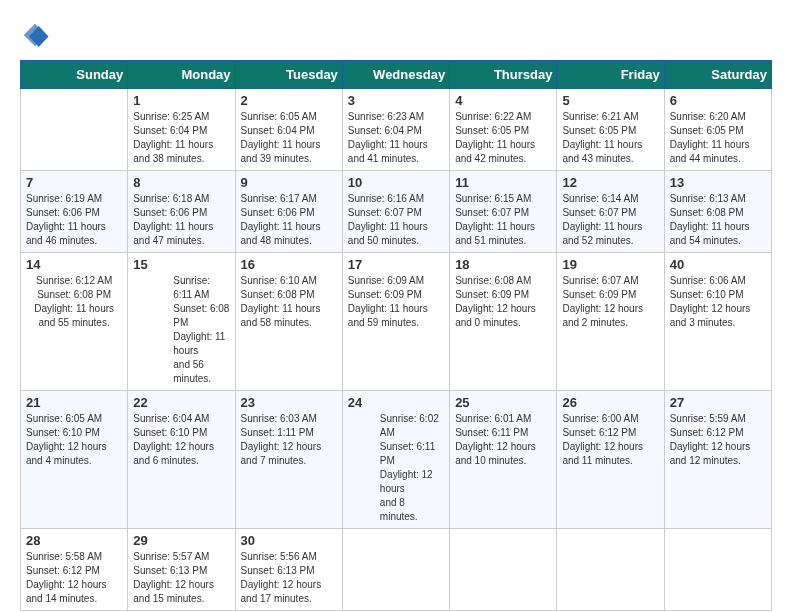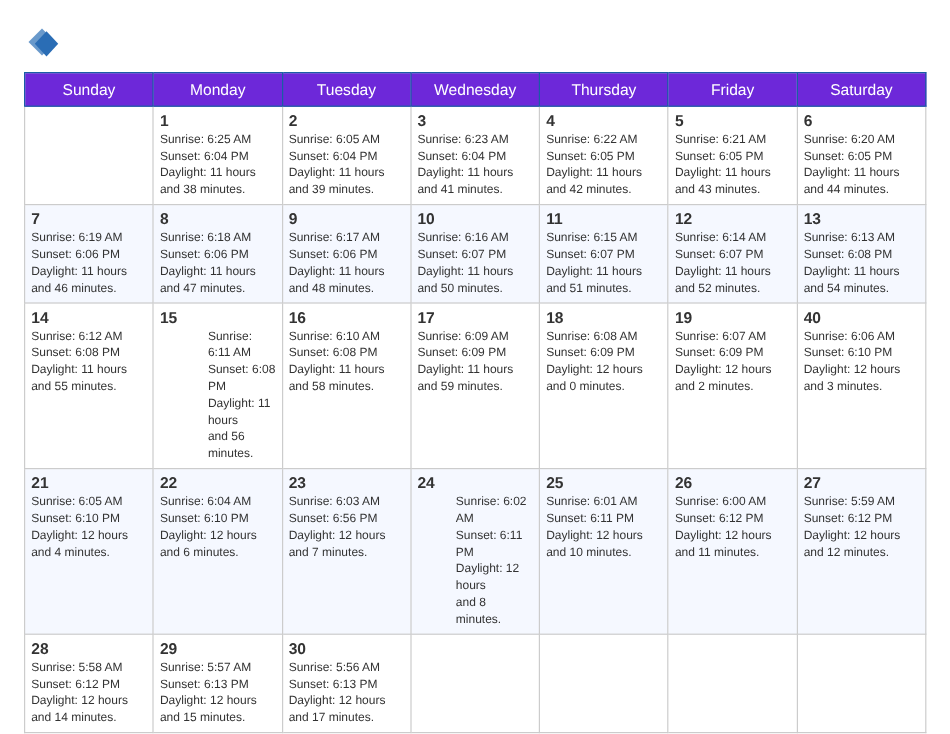--- a/index.html
+++ b/index.html
@@ -51,26 +51,26 @@
     .subtitle {
       font-size: 16px;
       color: #555;
     }
     .calendar {
       width: 100%;
       border-collapse: collapse;
       border: 1px solid #ccc;
     }
     .calendar th {
-      background: #6d28d9;
+      background: #0f766e;
       color: #fff;
       font-size: 13px;
-      font-weight: normal;
+      font-weight: bold;
       padding: 6px 4px;
-      text-align: center;
+      text-align: right;
       border: 1px solid #1a5da5;
     }
     .calendar td {
       vertical-align: top;
       border: 1px solid #ccc;
       padding: 4px 5px;
       width: 107px;
       min-height: 80px;
       font-size: 10px;
       color: #333;
@@ -218,21 +218,21 @@
           <span class="day-num">13</span>
           <div class="day-info" style="white-space: pre-line;">Sunrise: 6:13 AM
 Sunset: 6:08 PM
 Daylight: 11 hours
 and 54 minutes.</div>
         </td>
       </tr>
       <tr>
         <td>
           <span class="day-num">14</span>
-          <div class="day-info" style="white-space: pre-line;">Sunrise: 6:12 AM
+          <div class="day-info" style="white-space: pre-line; text-align: center;">Sunrise: 6:12 AM
 Sunset: 6:08 PM
 Daylight: 11 hours
 and 55 minutes.</div>
         </td>
         <td>
           <span class="day-num">15</span>
           <div class="day-info" style="white-space: pre-line; margin-left: 40px;">Sunrise: 6:11 AM
 Sunset: 6:08 PM
 Daylight: 11 hours
 and 56 minutes.</div>
@@ -284,21 +284,21 @@
         <td>
           <span class="day-num">22</span>
           <div class="day-info" style="white-space: pre-line;">Sunrise: 6:04 AM
 Sunset: 6:10 PM
 Daylight: 12 hours
 and 6 minutes.</div>
         </td>
         <td>
           <span class="day-num">23</span>
           <div class="day-info" style="white-space: pre-line;">Sunrise: 6:03 AM
-Sunset: 6:56 PM
+Sunset: 1:11 PM
 Daylight: 12 hours
 and 7 minutes.</div>
         </td>
         <td>
           <span class="day-num">24</span>
           <div class="day-info" style="white-space: pre-line; margin-left: 32px;">Sunrise: 6:02 AM
 Sunset: 6:11 PM
 Daylight: 12 hours
 and 8 minutes.</div>
         </td>

